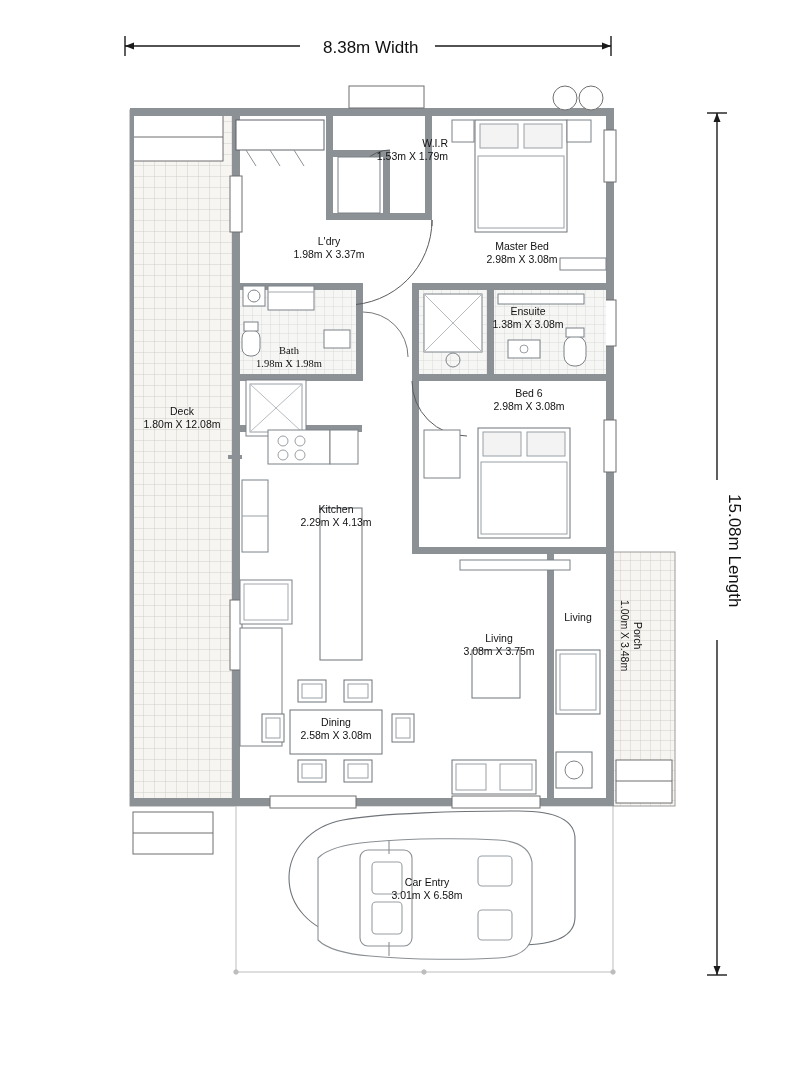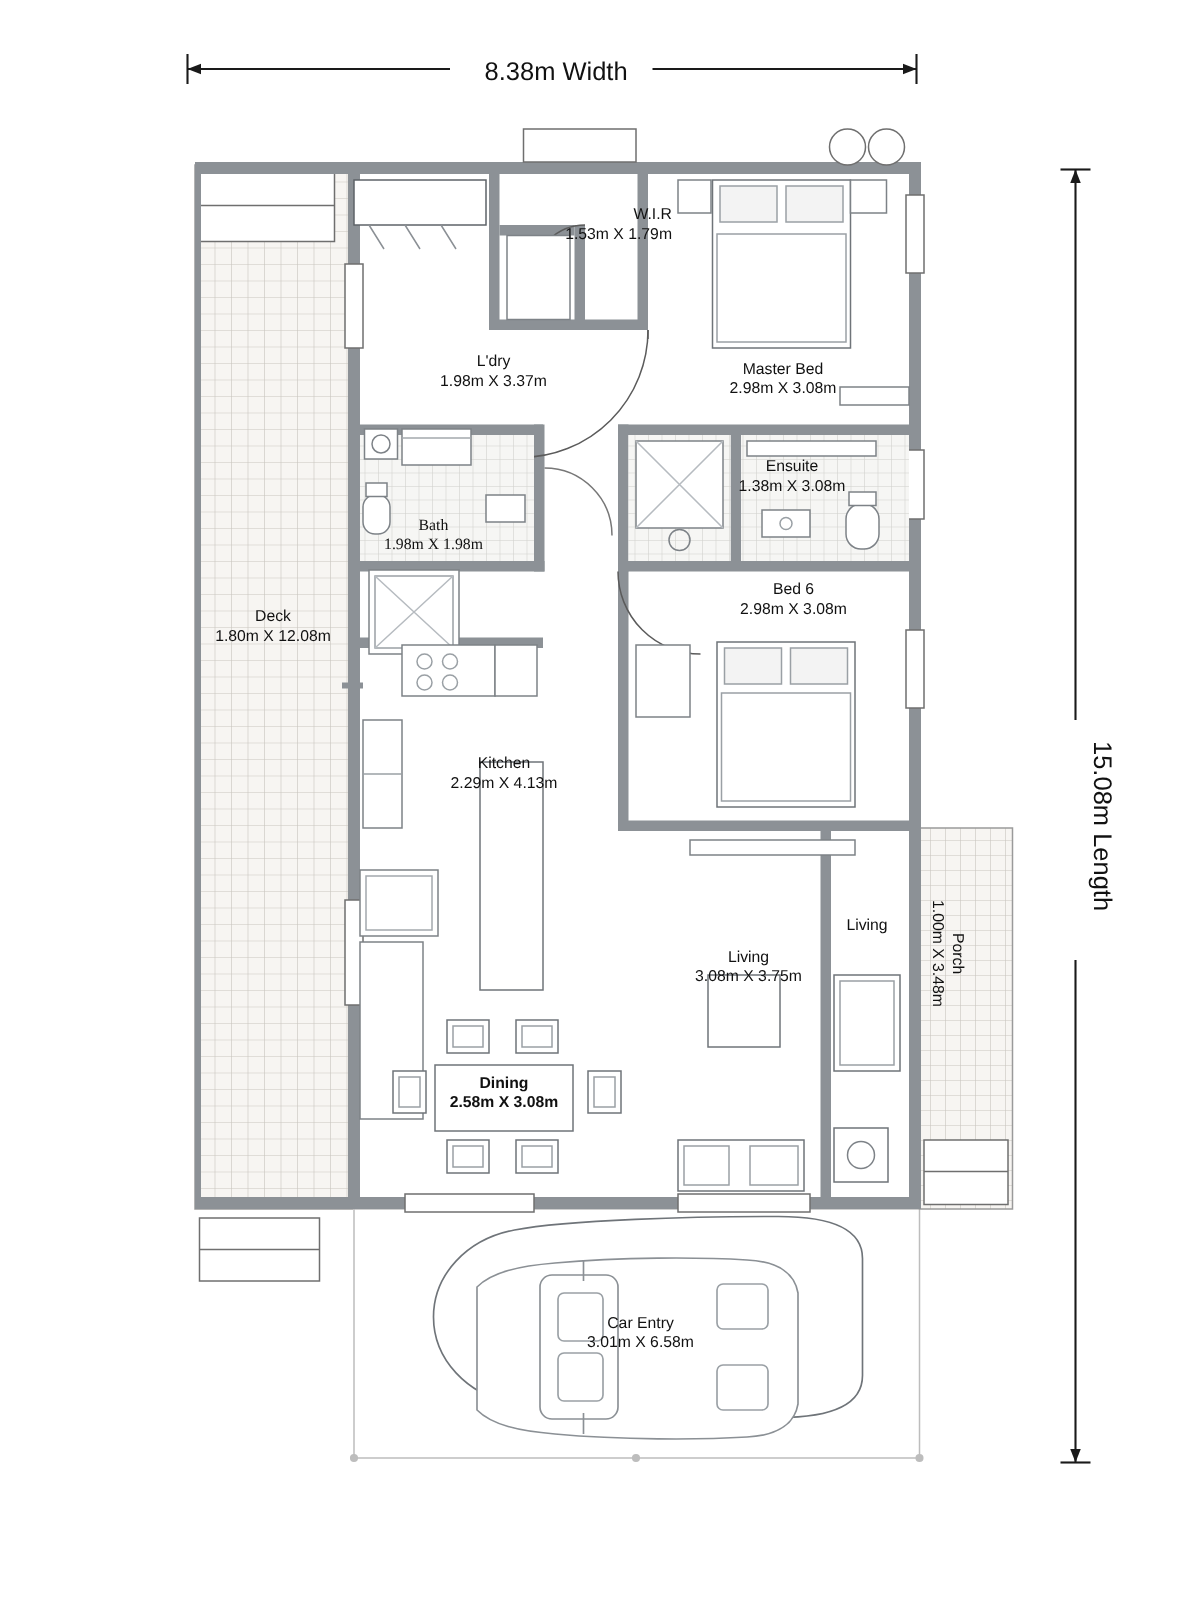--- a/index.html
+++ b/index.html
@@ -328,21 +328,21 @@
 
 <div class="lbl" style="left:543px; top:611px; width:70px;">
   <span class="name">Living</span>
 </div>
 
 <div class="lbl vert" style="left:618px; top:600px;">
   <span class="name">Porch</span>
   <span class="dim">1.00m X 3.48m</span>
 </div>
 
-<div class="lbl" style="left:281px; top:716px; width:110px;font-weight:bold;">
+<div class="lbl" style="left:281px; top:716px; width:110px;">
   <span class="name">Dining</span>
   <span class="dim">2.58m X 3.08m</span>
 </div>
 
 <div class="lbl" style="left:372px; top:876px; width:110px;">
   <span class="name">Car Entry</span>
   <span class="dim">3.01m X 6.58m</span>
 </div>
 
 </body></html>

